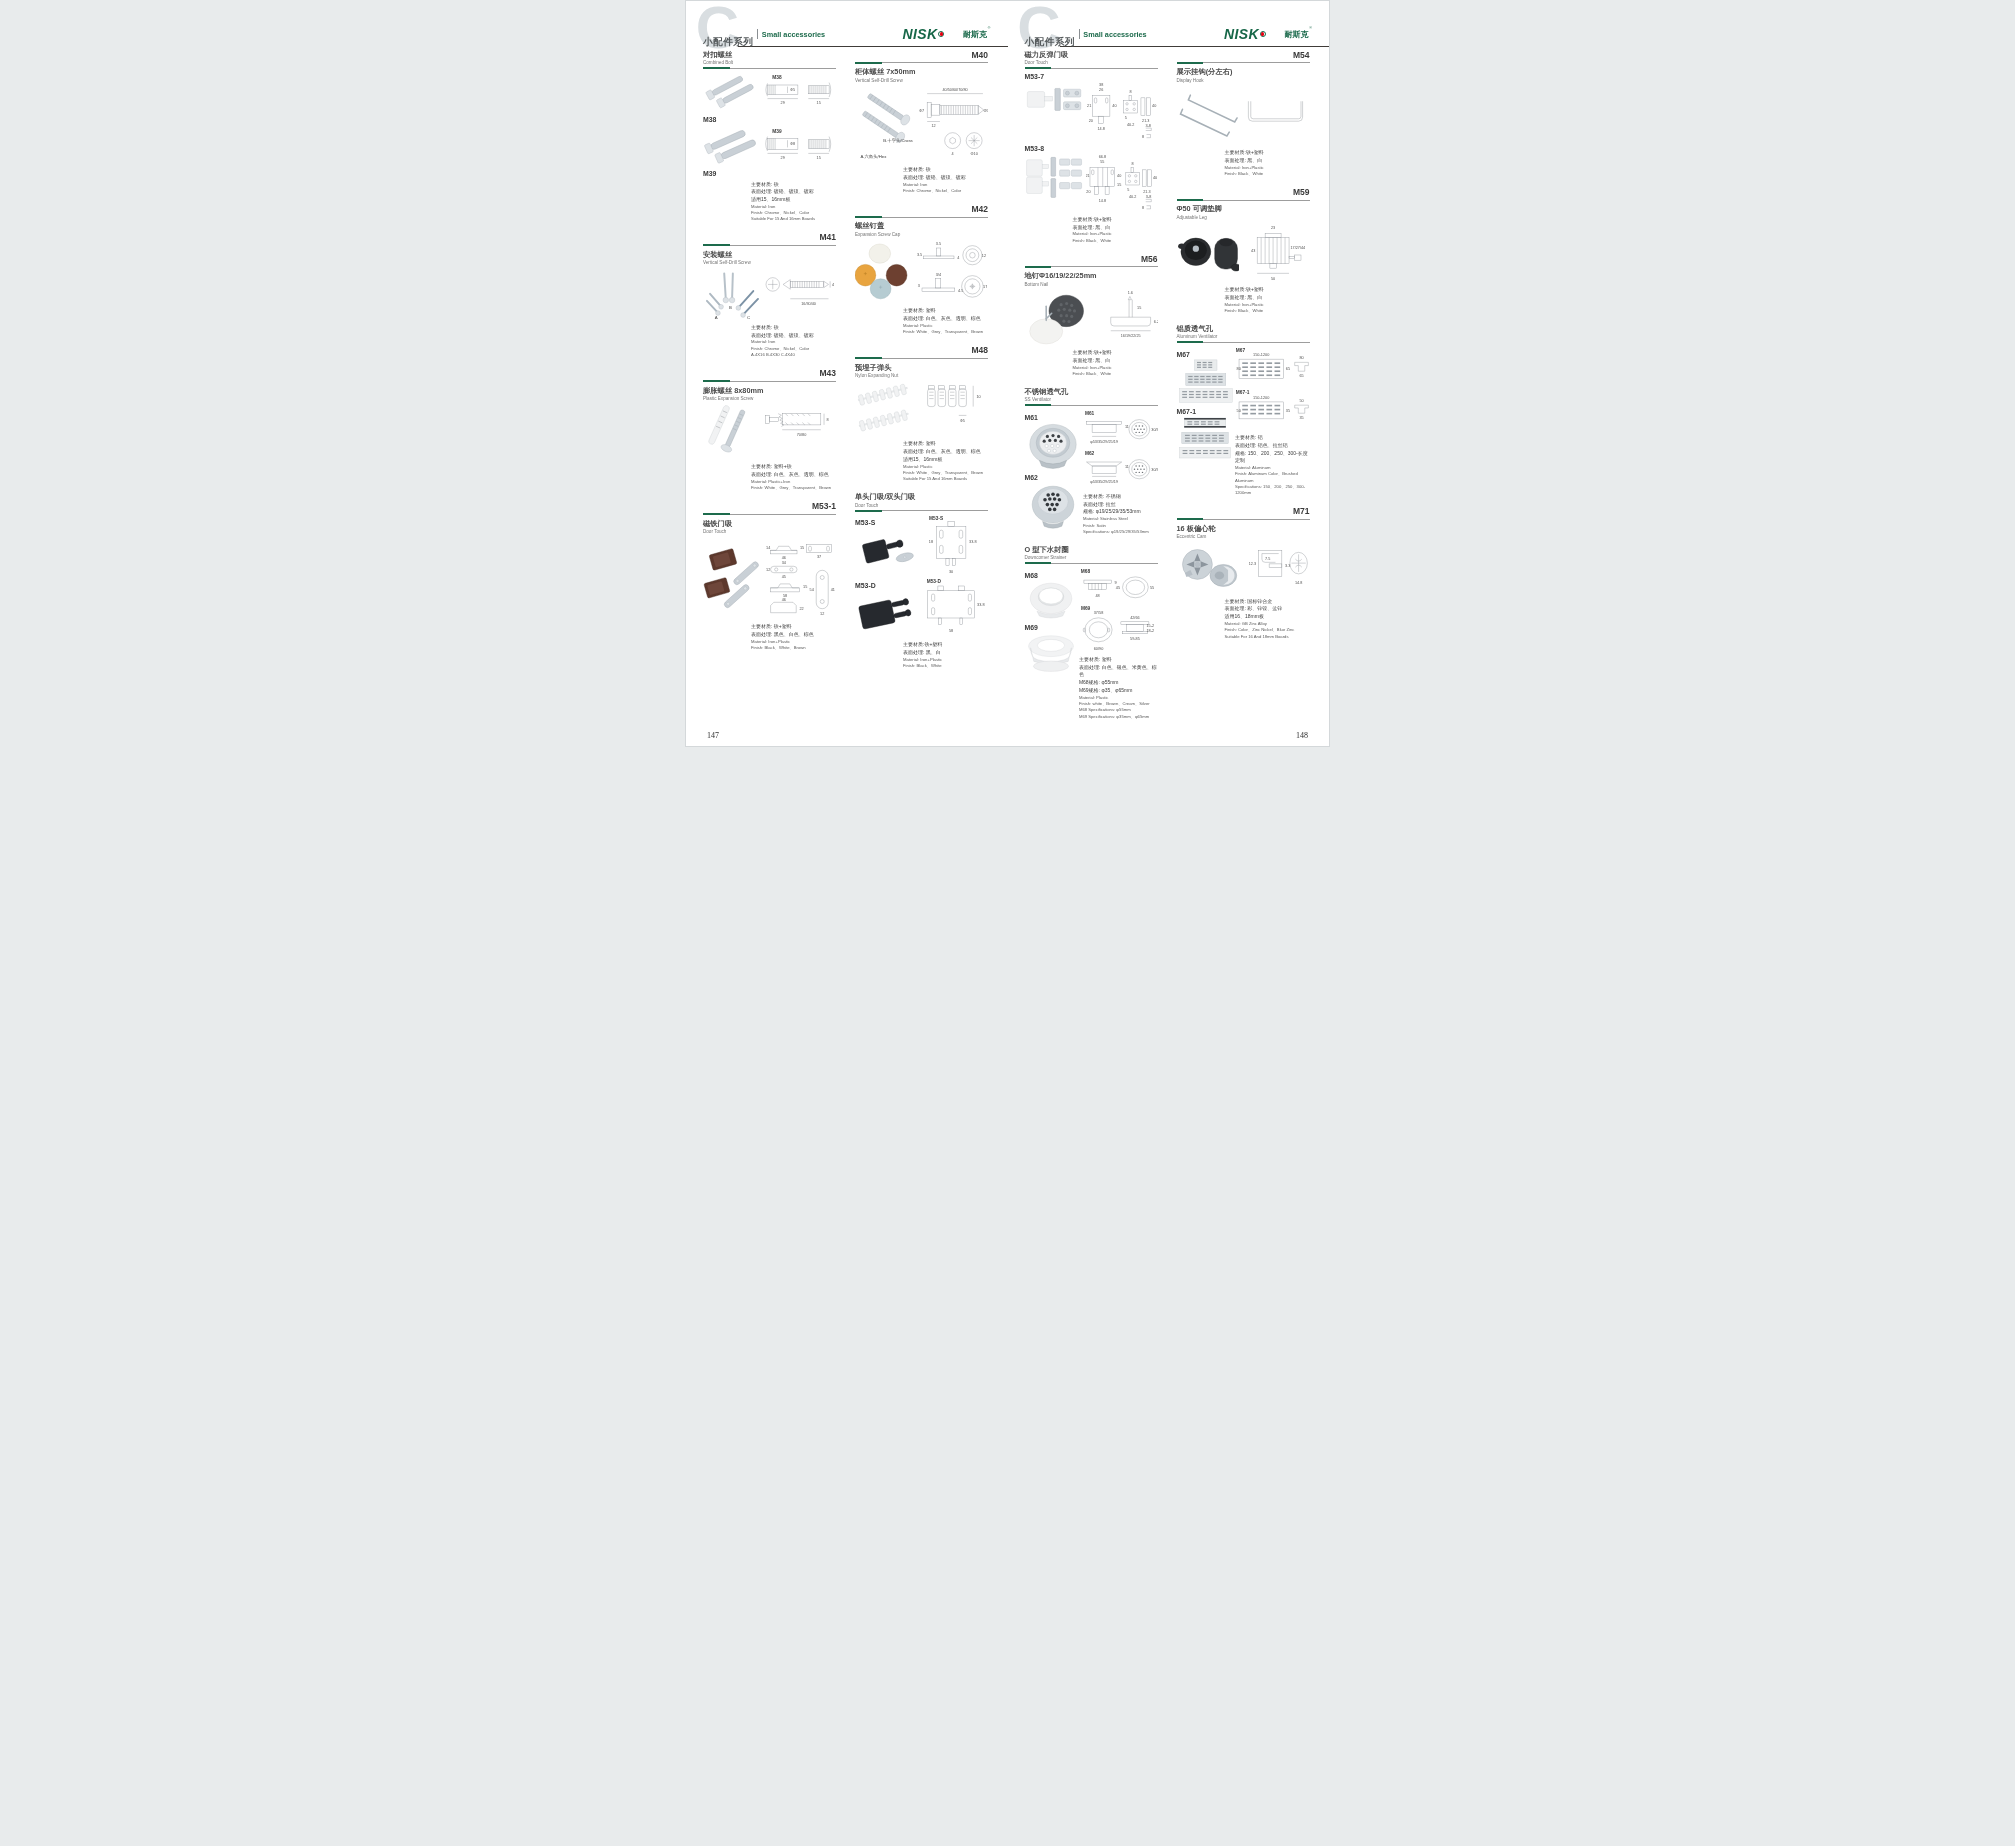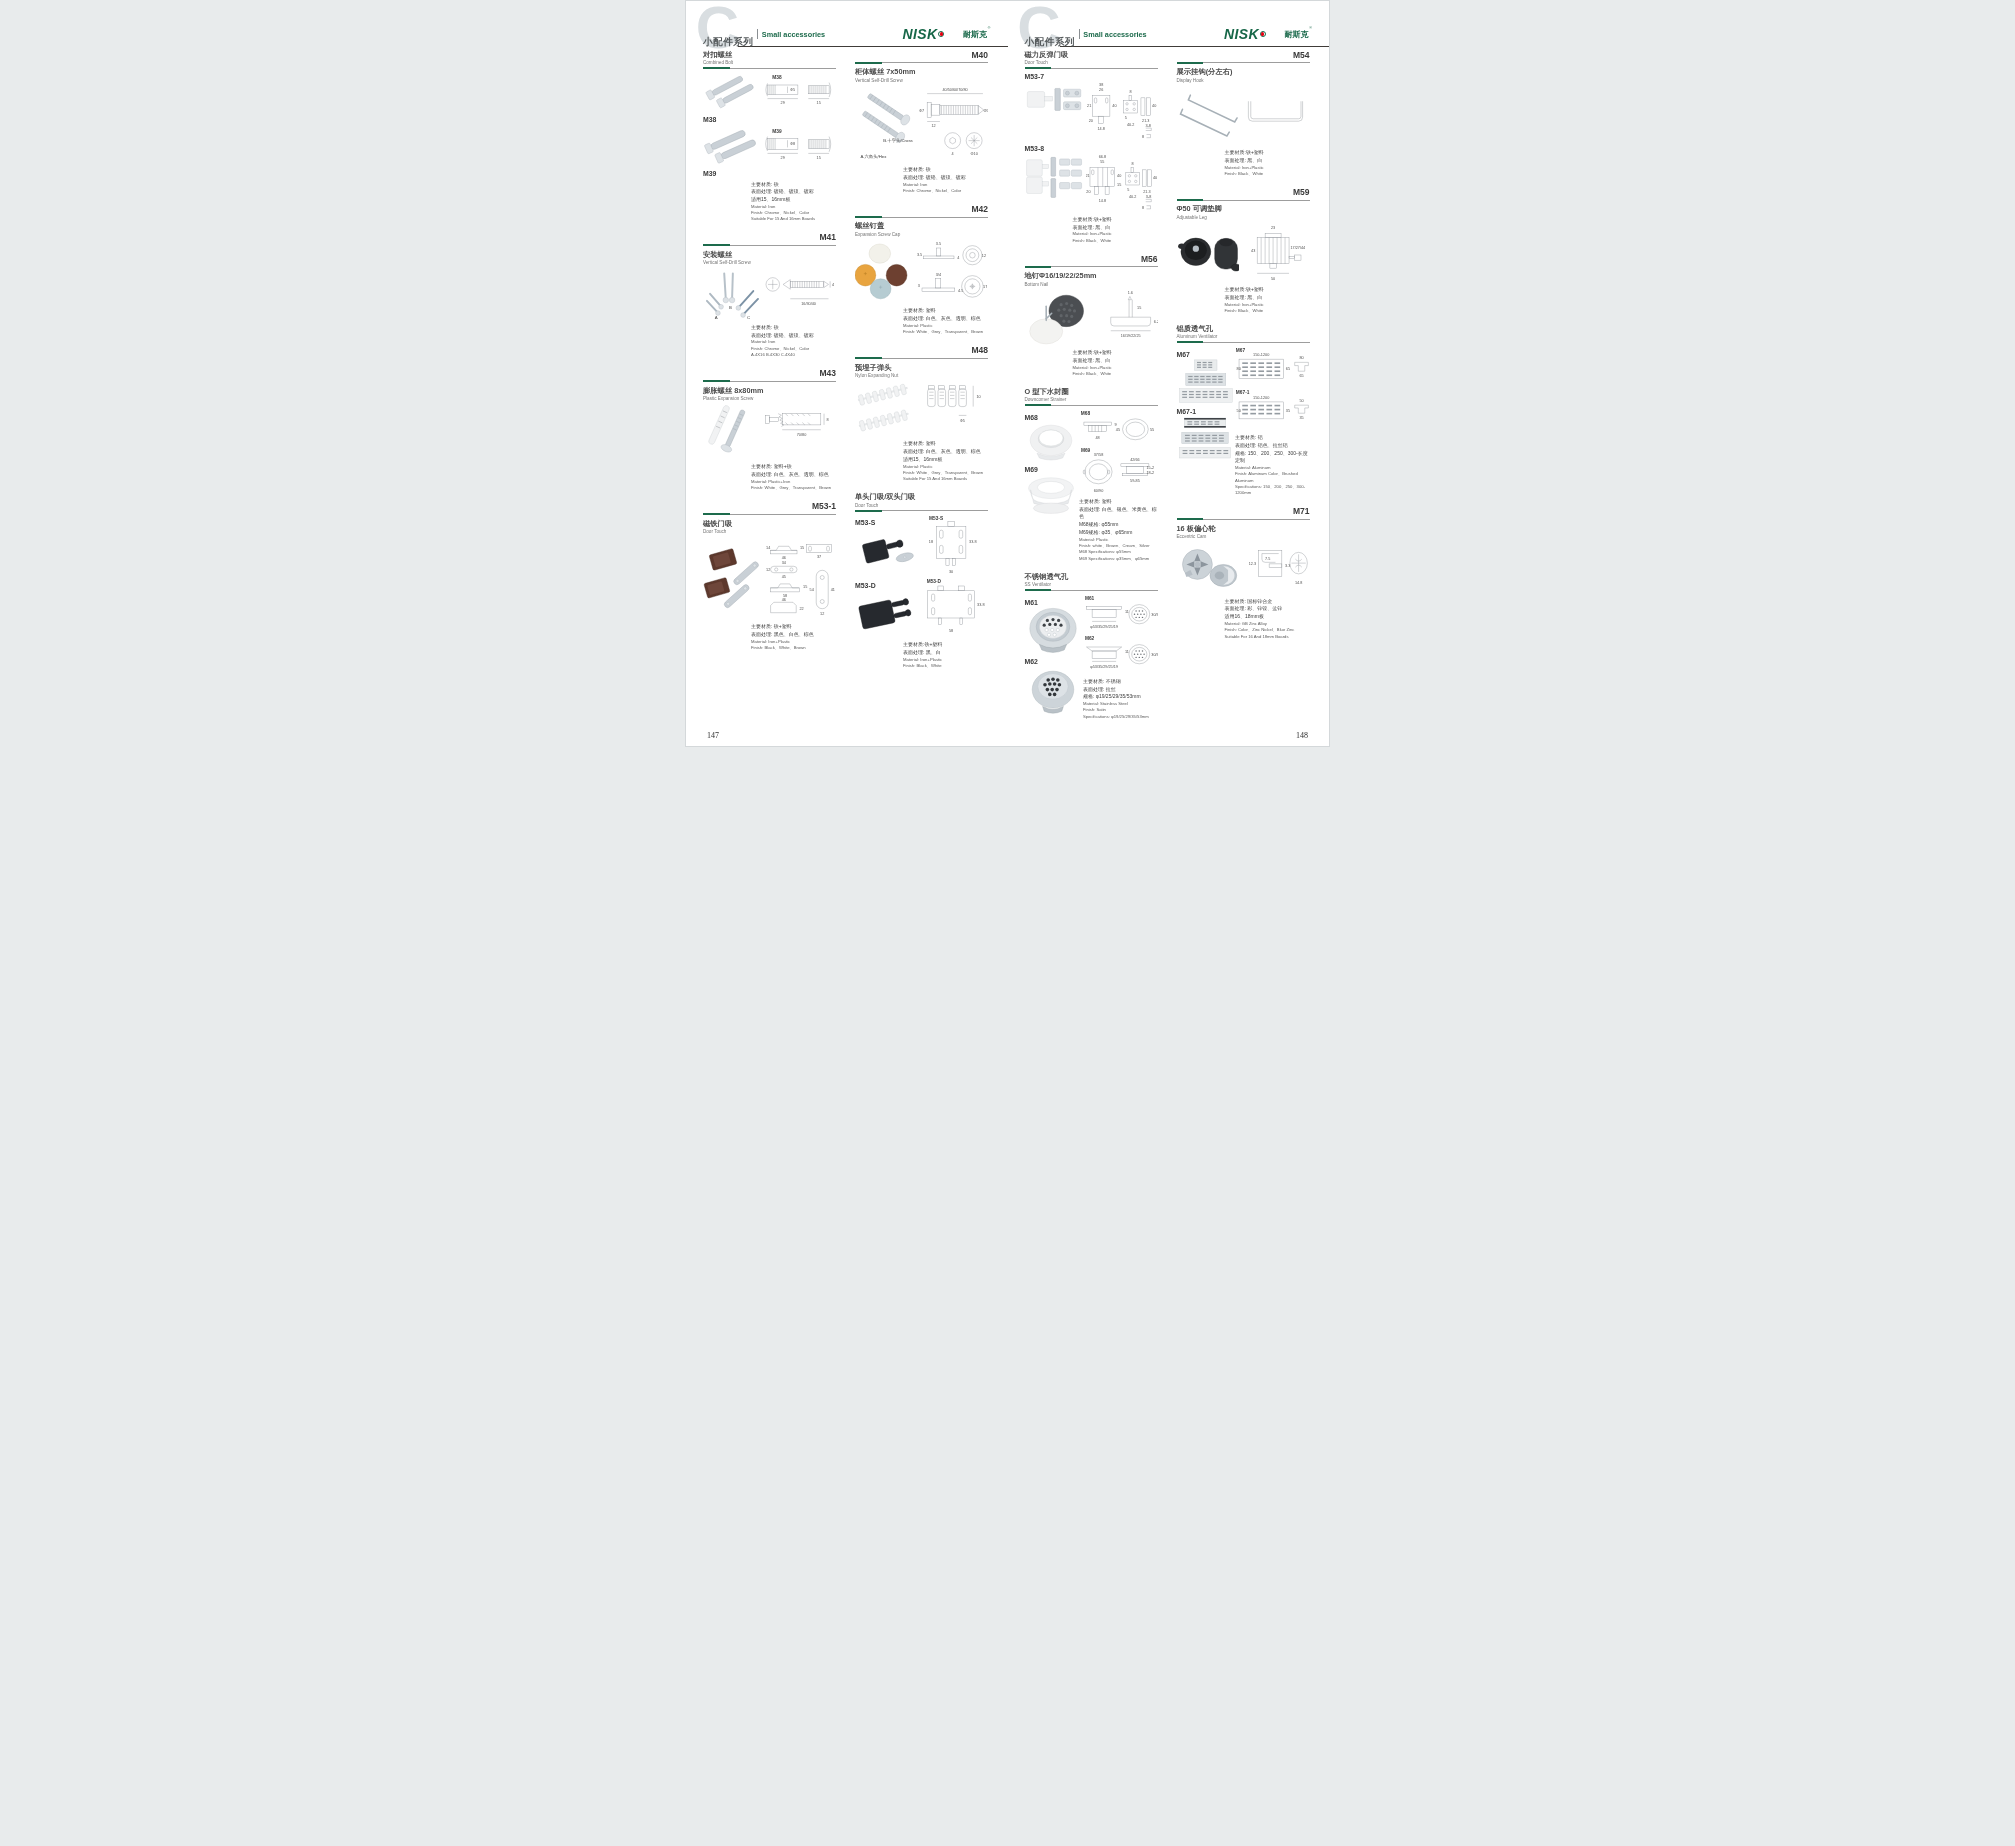--- a/index.html
+++ b/index.html
@@ -719,87 +719,20 @@
         </div>
         <div class="specs">
           <div class="spec zh">主要材质:铁+塑料</div>
           <div class="spec zh">表面处理: 黑、白</div>
           <div class="spec en">Material: Iron+Plastic</div>
           <div class="spec en">Finish: Black、White</div>
         </div>
       </div>
 
       <div class="section">
-        <div class="sec-zh">O 型下水封圈</div>
-        <div class="sec-en">Downcomer Strainer</div>
-        <div class="rule">
-              <span class="accent"></span>
-              <span class="line"></span>
-            </div>
-        <div class="prod-row">
-          <div>
-            <div class="pcode">M68</div>
-            <svg width="52" height="40" viewBox="0 0 130 100">
-              <ellipse cx="65" cy="46" rx="52" ry="38" fill="#f0f1f2" stroke="#d8dadc"></ellipse>
-              <ellipse cx="65" cy="42" rx="32" ry="22" fill="#e3e5e7" stroke="#cdd0d2"></ellipse>
-              <ellipse cx="65" cy="40" rx="30" ry="20" fill="#ffffff" stroke="#d0d3d5"></ellipse>
-              <path d="M30 78 q35 16 70 0 l-6 12 q-29 10 -58 0 z" fill="#e8eaec" stroke="#d2d5d7"></path>
-            </svg>
-            <div class="pcode">M69</div>
-            <svg width="52" height="42" viewBox="0 0 130 105">
-              <ellipse cx="65" cy="38" rx="56" ry="26" fill="#f2f3f4" stroke="#d9dbdd"></ellipse>
-              <ellipse cx="65" cy="36" rx="34" ry="15" fill="#ffffff" stroke="#d4d7d9"></ellipse>
-              <path d="M14 42 q0 26 18 30 q33 10 66 0 q18 -4 18 -30 l-8 34 q-43 14 -86 0 z" fill="#e8eaec" stroke="#d2d5d7"></path>
-              <ellipse cx="65" cy="88" rx="44" ry="13" fill="#eff0f1" stroke="#d8dadc"></ellipse>
-            </svg>
-          </div>
-          <div>
-            <svg width="75" height="37" viewBox="0 0 186 92">
-              <text class="dcode" x="4" y="12">M68</text>
-              <rect class="ln" x="12" y="30" width="68" height="8"></rect>
-              <rect class="ln" x="24" y="38" width="44" height="16"></rect>
-              <path class="ln" d="M32 38 v16 M40 38 v16 M48 38 v16 M56 38 v16"></path>
-              <text class="dim" x="88" y="40">9</text>
-              <text class="dim" x="46" y="72" text-anchor="middle">48</text>
-              <ellipse class="ln" cx="140" cy="48" rx="32" ry="26"></ellipse>
-                  <ellipse class="ln" cx="140" cy="48" rx="23" ry="18"></ellipse>
-              <text class="dim" x="102" y="52" text-anchor="end">45</text>
-              <text class="dim" x="176" y="52">55</text>
-            </svg>
-            <svg width="75" height="48" viewBox="0 0 186 120">
-              <text class="dcode" x="4" y="12">M69</text>
-              <ellipse class="ln" cx="48" cy="62" rx="34" ry="30"></ellipse>
-                  <ellipse class="ln" cx="48" cy="62" rx="23" ry="20"></ellipse>
-              <rect class="ln" x="10" y="58" width="5" height="9" rx="2"></rect>
-                  <rect class="ln" x="71" y="58" width="5" height="9" rx="2"></rect>
-              <text class="dim" x="48" y="22" text-anchor="middle">37/58</text>
-              <text class="dim" x="48" y="112" text-anchor="middle">60/90</text>
-              <rect class="ln" x="104" y="42" width="70" height="6"></rect>
-              <rect class="ln" x="118" y="48" width="42" height="18"></rect>
-              <rect class="ln" x="108" y="66" width="62" height="6"></rect>
-              <text class="dim" x="139" y="36" text-anchor="middle">42/66</text>
-              <text class="dim" x="180" y="54" text-anchor="middle">15-22</text>
-              <text class="dim" x="180" y="68" text-anchor="middle">18-25</text>
-              <text class="dim" x="139" y="88" text-anchor="middle">59-85</text>
-            </svg>
-            <div class="specs flush">
-              <div class="spec zh">主要材质: 塑料</div>
-              <div class="spec zh">表面处理: 白色、银色、米黄色、棕色</div>
-              <div class="spec zh">M68规格: φ55mm</div>
-              <div class="spec zh">M69规格: φ35、φ65mm</div>
-              <div class="spec en">Material: Plastic</div>
-              <div class="spec en">Finish: white、Brown、Cream、Silver</div>
-              <div class="spec en">M68 Specifications: φ55mm</div>
-              <div class="spec en">M69 Specifications: φ35mm、φ65mm</div>
-            </div>
-          </div>
-        </div>
-      </div>
-
-      <div class="section">
         <div class="sec-zh">不锈钢透气孔</div>
         <div class="sec-en">SS Ventilator</div>
         <div class="rule">
               <span class="accent"></span>
               <span class="line"></span>
             </div>
         <div class="prod-row">
           <div>
             <div class="pcode">M61</div>
             <svg width="56" height="48" viewBox="0 0 140 120">
@@ -892,20 +825,87 @@
                   </g>
               <text class="dim" x="170" y="52">30/35/40/45</text>
             </svg>
             <div class="specs flush">
               <div class="spec zh">主要材质: 不锈钢</div>
               <div class="spec zh">表面处理: 拉丝</div>
               <div class="spec zh">规格: φ19/25/29/35/53mm</div>
               <div class="spec en">Material: Stainless Steel</div>
               <div class="spec en">Finish: Satin</div>
               <div class="spec en">Specifications: φ19/25/29/35/53mm</div>
+            </div>
+          </div>
+        </div>
+      </div>
+
+      <div class="section">
+        <div class="sec-zh">O 型下水封圈</div>
+        <div class="sec-en">Downcomer Strainer</div>
+        <div class="rule">
+              <span class="accent"></span>
+              <span class="line"></span>
+            </div>
+        <div class="prod-row">
+          <div>
+            <div class="pcode">M68</div>
+            <svg width="52" height="40" viewBox="0 0 130 100">
+              <ellipse cx="65" cy="46" rx="52" ry="38" fill="#f0f1f2" stroke="#d8dadc"></ellipse>
+              <ellipse cx="65" cy="42" rx="32" ry="22" fill="#e3e5e7" stroke="#cdd0d2"></ellipse>
+              <ellipse cx="65" cy="40" rx="30" ry="20" fill="#ffffff" stroke="#d0d3d5"></ellipse>
+              <path d="M30 78 q35 16 70 0 l-6 12 q-29 10 -58 0 z" fill="#e8eaec" stroke="#d2d5d7"></path>
+            </svg>
+            <div class="pcode">M69</div>
+            <svg width="52" height="42" viewBox="0 0 130 105">
+              <ellipse cx="65" cy="38" rx="56" ry="26" fill="#f2f3f4" stroke="#d9dbdd"></ellipse>
+              <ellipse cx="65" cy="36" rx="34" ry="15" fill="#ffffff" stroke="#d4d7d9"></ellipse>
+              <path d="M14 42 q0 26 18 30 q33 10 66 0 q18 -4 18 -30 l-8 34 q-43 14 -86 0 z" fill="#e8eaec" stroke="#d2d5d7"></path>
+              <ellipse cx="65" cy="88" rx="44" ry="13" fill="#eff0f1" stroke="#d8dadc"></ellipse>
+            </svg>
+          </div>
+          <div>
+            <svg width="75" height="37" viewBox="0 0 186 92">
+              <text class="dcode" x="4" y="12">M68</text>
+              <rect class="ln" x="12" y="30" width="68" height="8"></rect>
+              <rect class="ln" x="24" y="38" width="44" height="16"></rect>
+              <path class="ln" d="M32 38 v16 M40 38 v16 M48 38 v16 M56 38 v16"></path>
+              <text class="dim" x="88" y="40">9</text>
+              <text class="dim" x="46" y="72" text-anchor="middle">48</text>
+              <ellipse class="ln" cx="140" cy="48" rx="32" ry="26"></ellipse>
+                  <ellipse class="ln" cx="140" cy="48" rx="23" ry="18"></ellipse>
+              <text class="dim" x="102" y="52" text-anchor="end">45</text>
+              <text class="dim" x="176" y="52">55</text>
+            </svg>
+            <svg width="75" height="48" viewBox="0 0 186 120">
+              <text class="dcode" x="4" y="12">M69</text>
+              <ellipse class="ln" cx="48" cy="62" rx="34" ry="30"></ellipse>
+                  <ellipse class="ln" cx="48" cy="62" rx="23" ry="20"></ellipse>
+              <rect class="ln" x="10" y="58" width="5" height="9" rx="2"></rect>
+                  <rect class="ln" x="71" y="58" width="5" height="9" rx="2"></rect>
+              <text class="dim" x="48" y="22" text-anchor="middle">37/58</text>
+              <text class="dim" x="48" y="112" text-anchor="middle">60/90</text>
+              <rect class="ln" x="104" y="42" width="70" height="6"></rect>
+              <rect class="ln" x="118" y="48" width="42" height="18"></rect>
+              <rect class="ln" x="108" y="66" width="62" height="6"></rect>
+              <text class="dim" x="139" y="36" text-anchor="middle">42/66</text>
+              <text class="dim" x="180" y="54" text-anchor="middle">15-22</text>
+              <text class="dim" x="180" y="68" text-anchor="middle">18-25</text>
+              <text class="dim" x="139" y="88" text-anchor="middle">59-85</text>
+            </svg>
+            <div class="specs flush">
+              <div class="spec zh">主要材质: 塑料</div>
+              <div class="spec zh">表面处理: 白色、银色、米黄色、棕色</div>
+              <div class="spec zh">M68规格: φ55mm</div>
+              <div class="spec zh">M69规格: φ35、φ65mm</div>
+              <div class="spec en">Material: Plastic</div>
+              <div class="spec en">Finish: white、Brown、Cream、Silver</div>
+              <div class="spec en">M68 Specifications: φ55mm</div>
+              <div class="spec en">M69 Specifications: φ35mm、φ65mm</div>
             </div>
           </div>
         </div>
       </div>
     </div>
 
     <div>
 
       <div class="section">
         <div class="mcode">M54</div>

